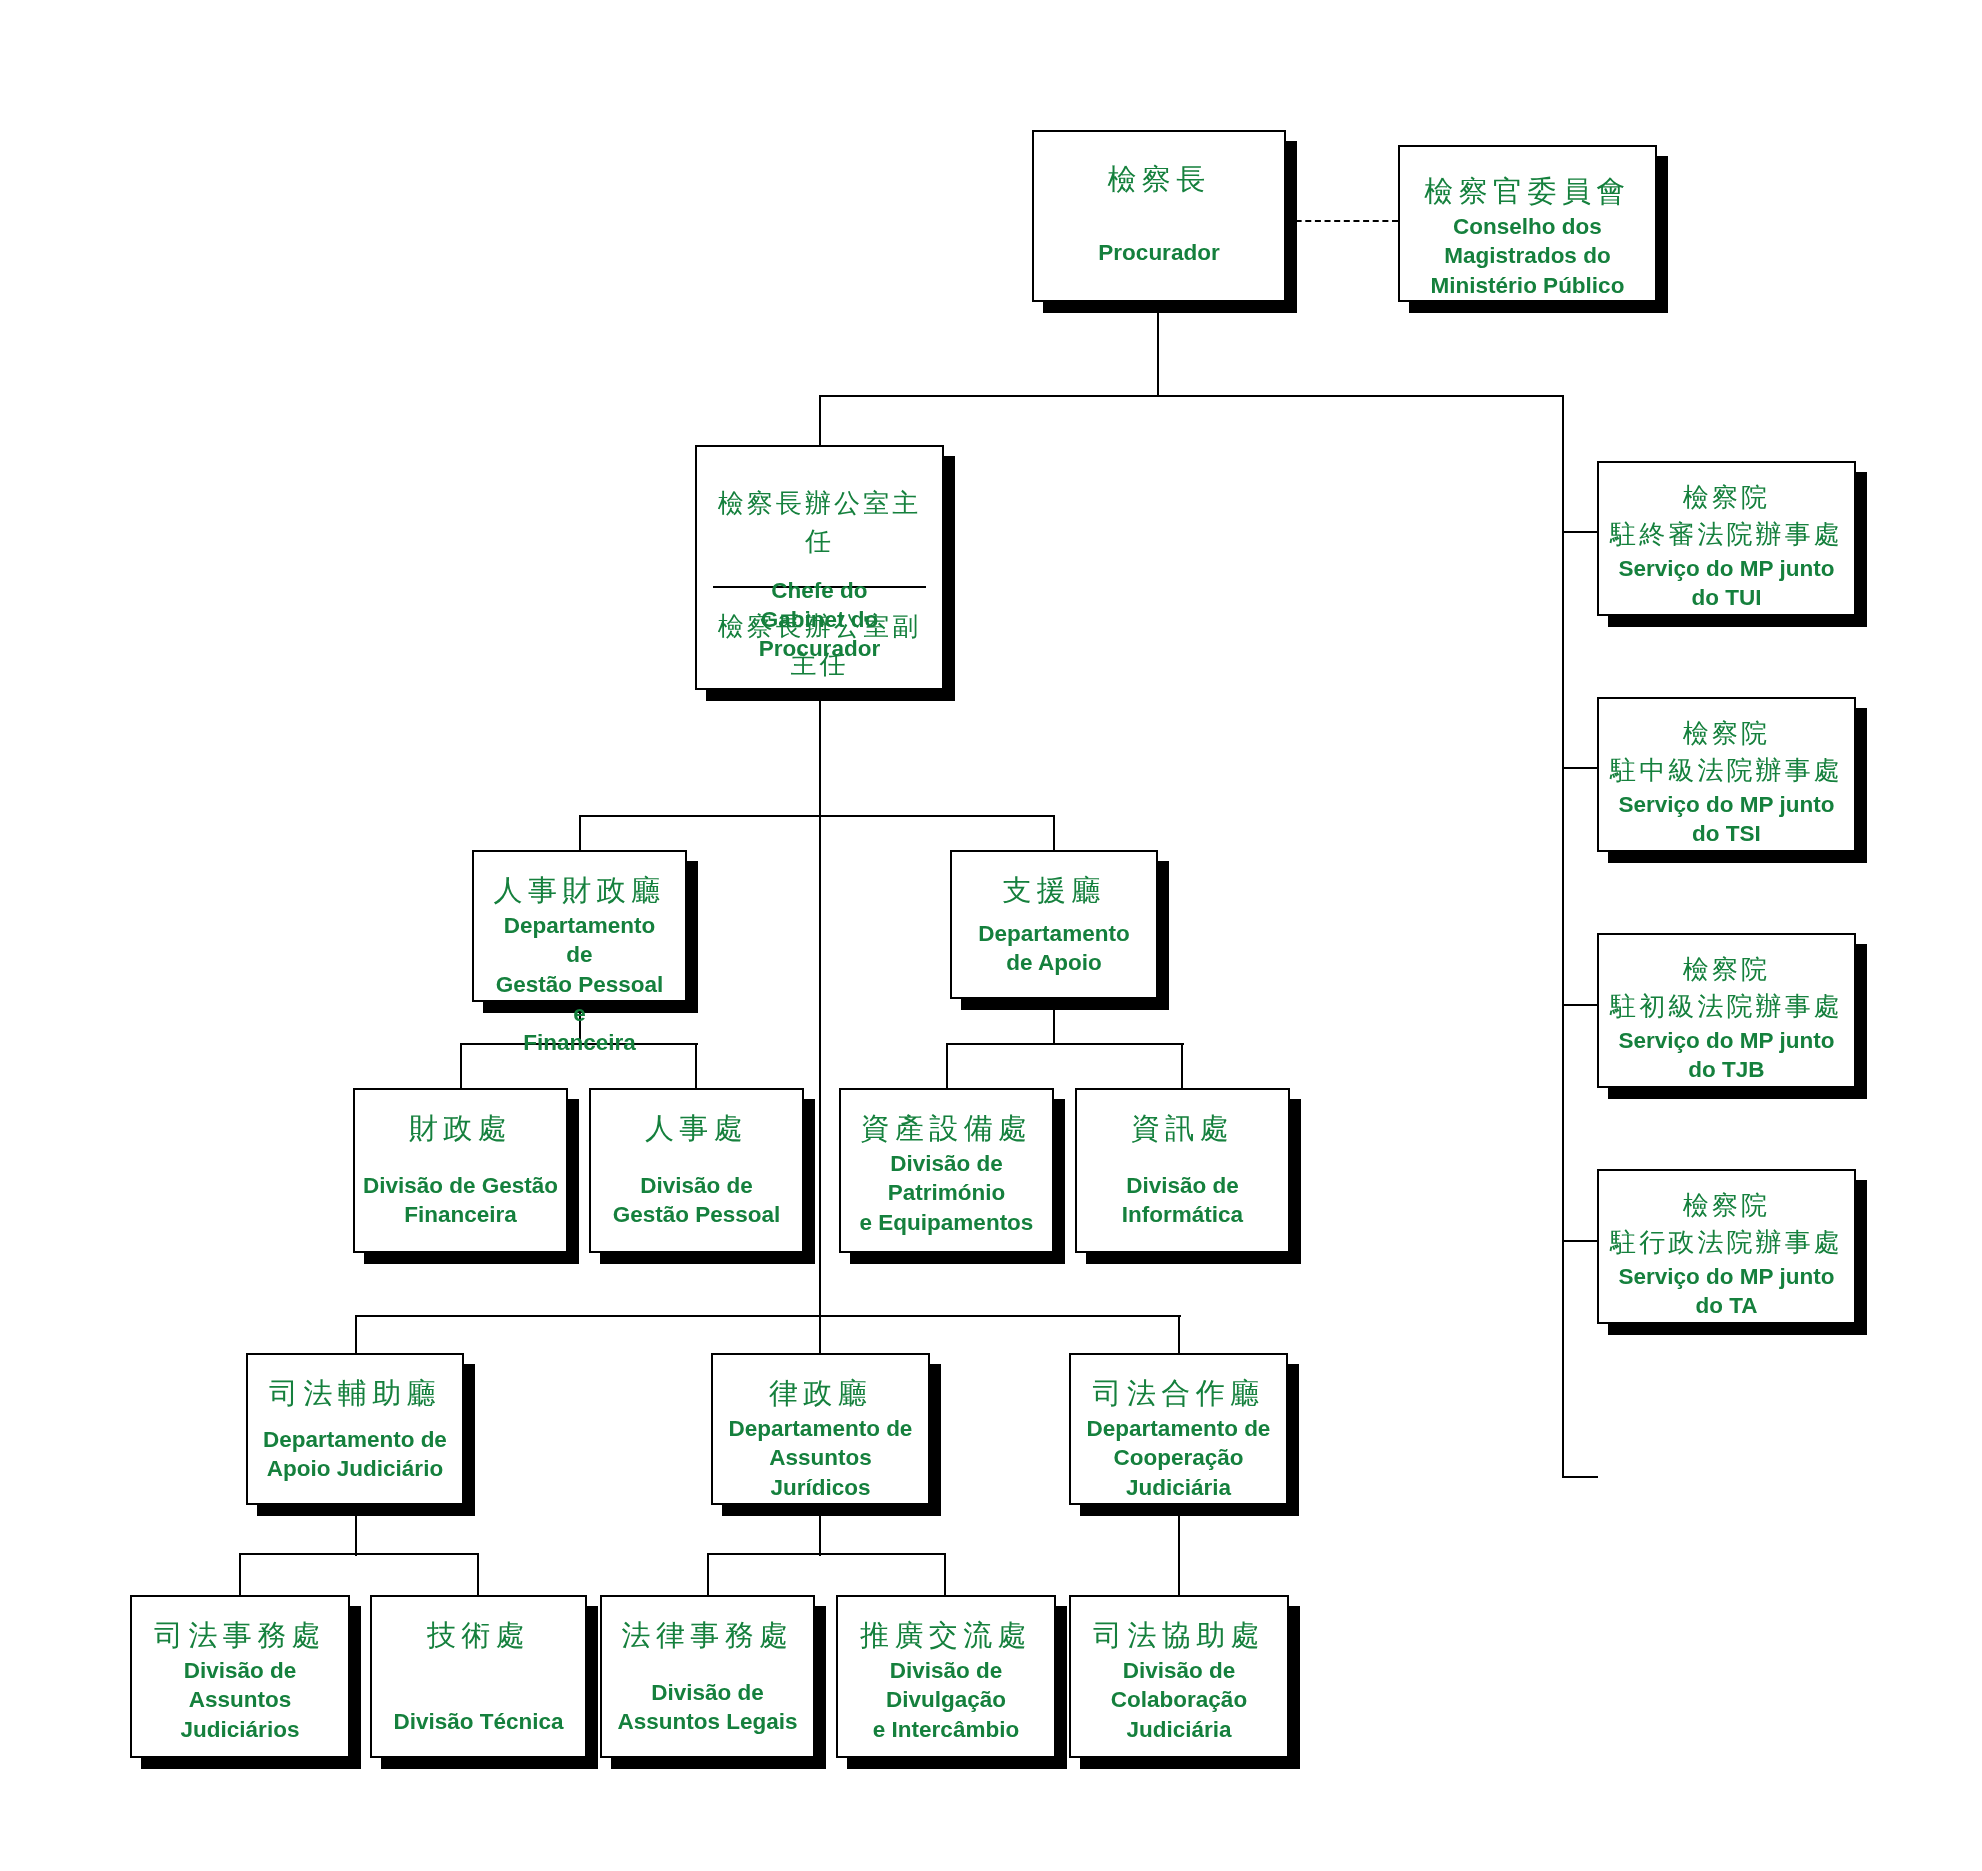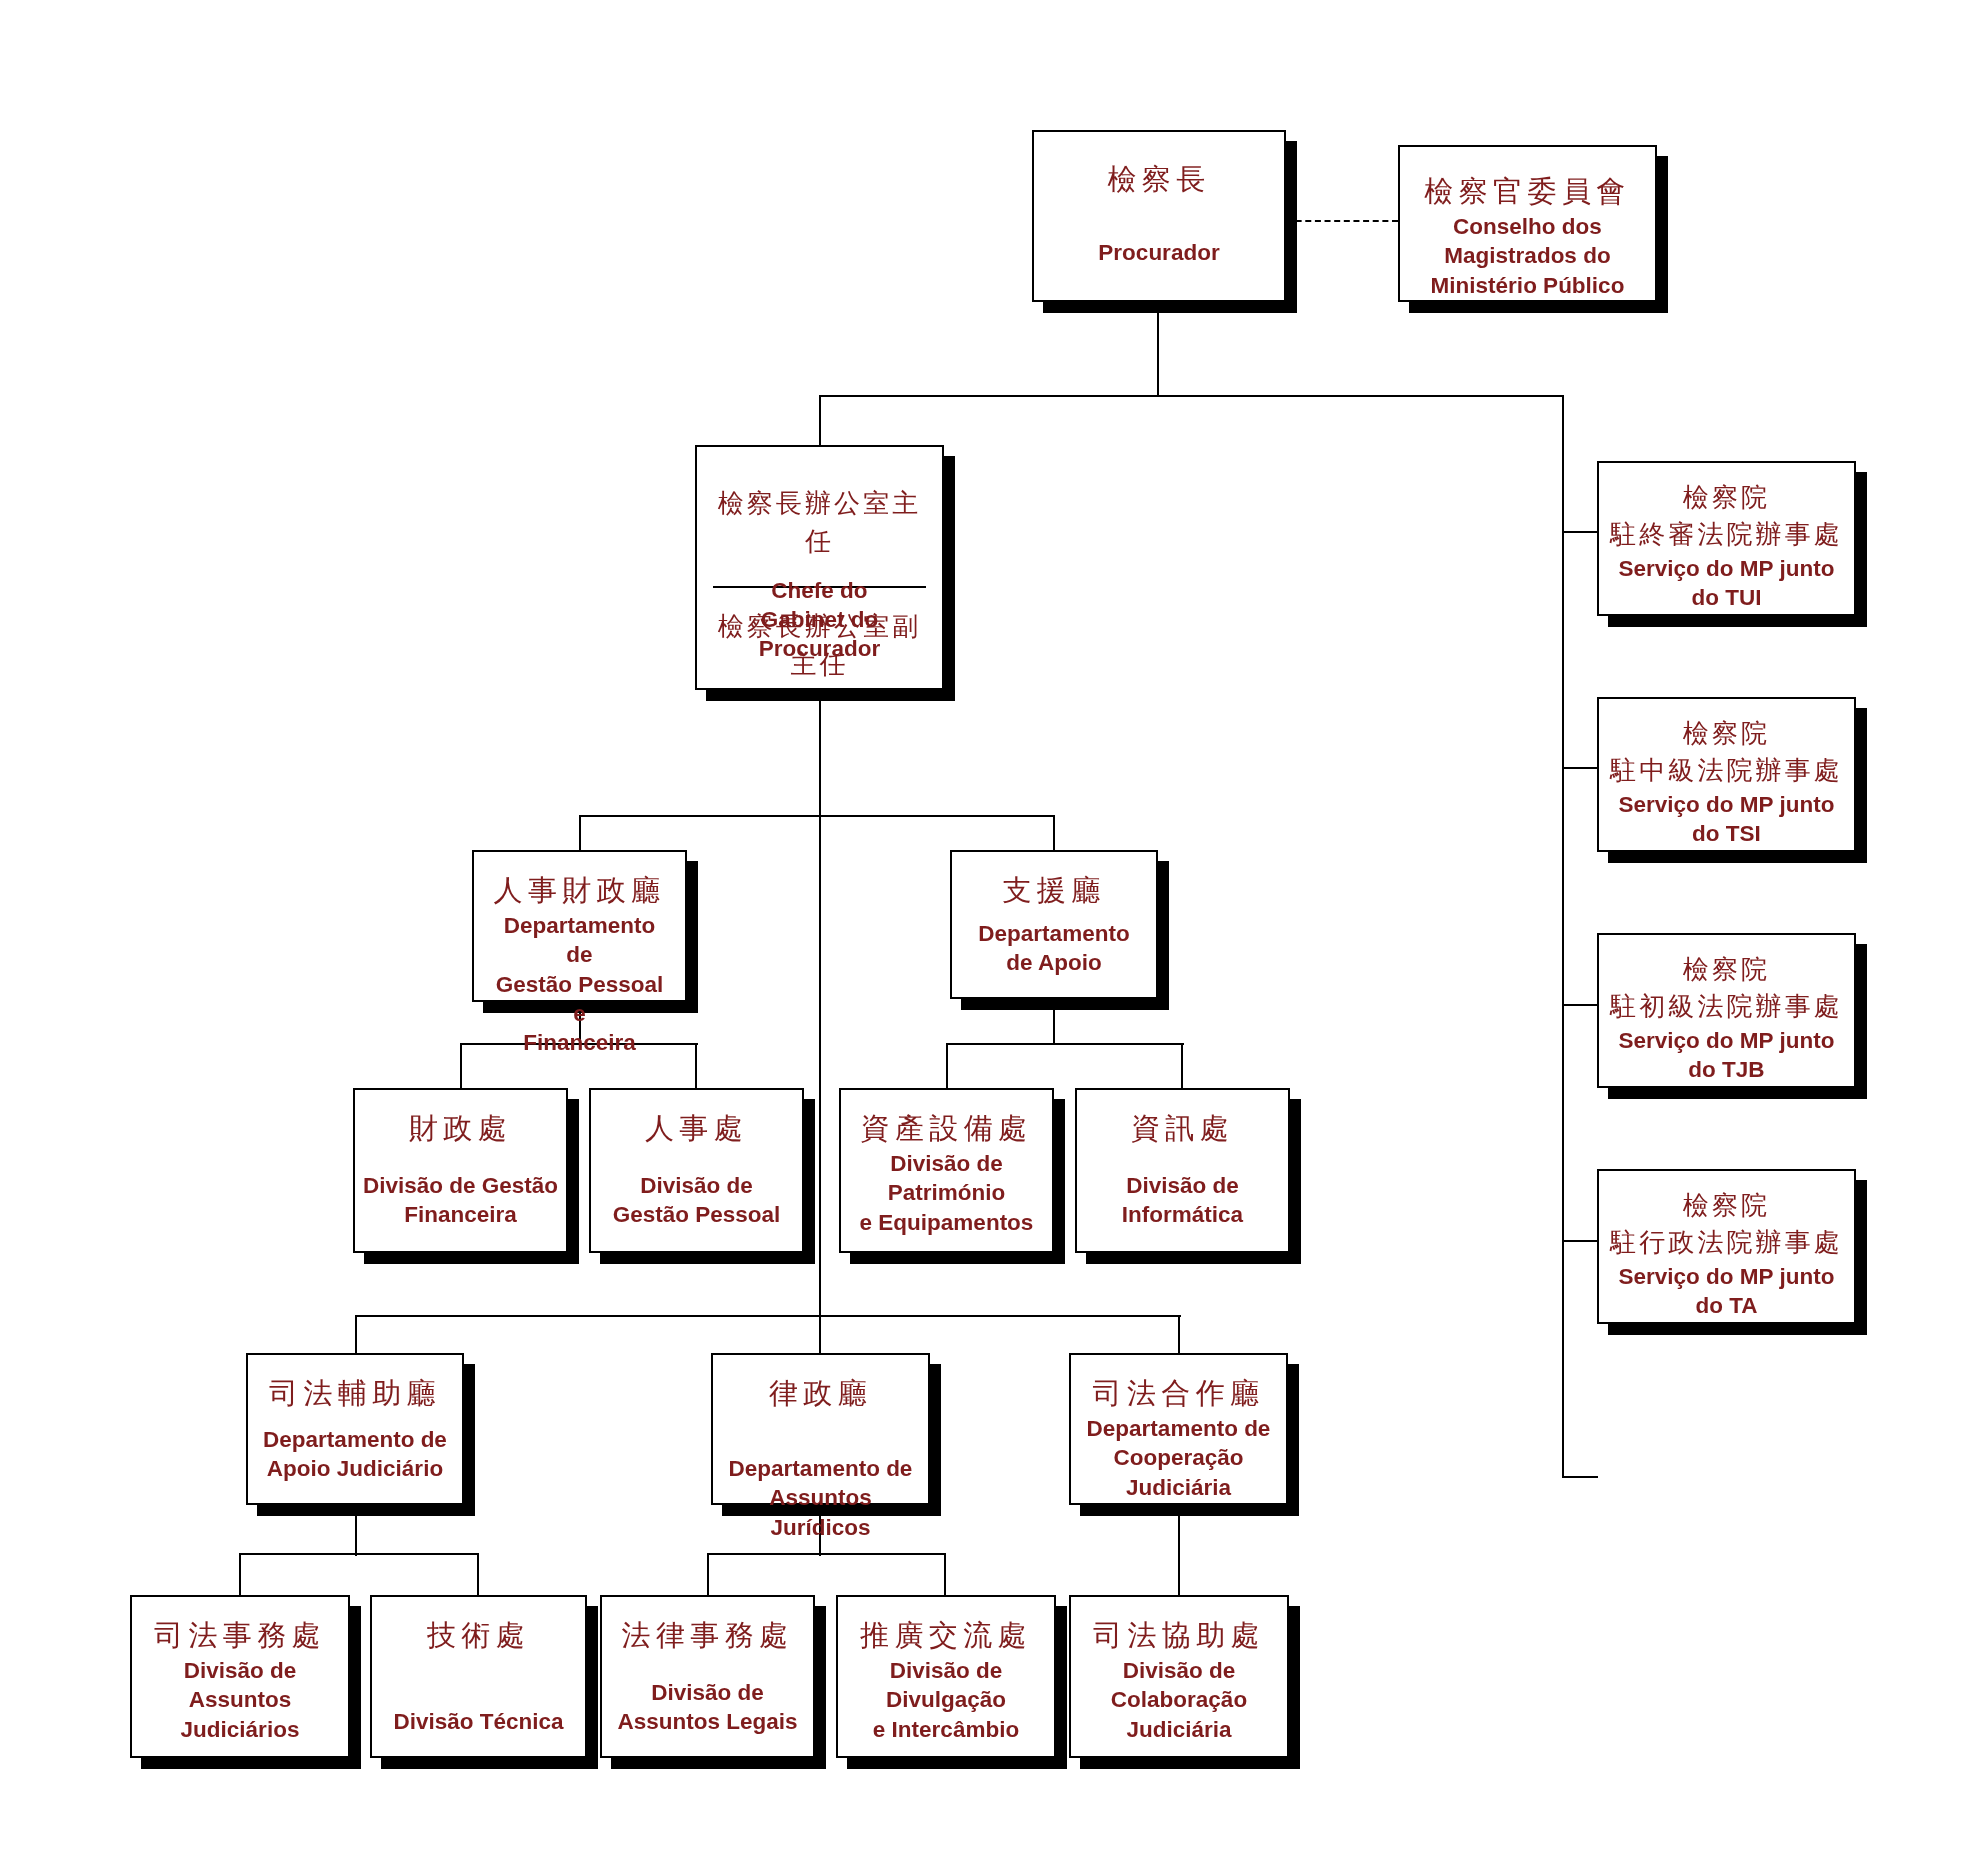--- a/index.html
+++ b/index.html
@@ -1,21 +1,21 @@
 <!DOCTYPE html>
 <html style="font-size:12.4px"><head>
 <meta charset="utf-8">
 <style>
   html,body{margin:0;padding:0;background:#fff;}
   #canvas{
     position:relative;
     width:1902px;height:1872px;
     background:#ffffff;
     font-family:"Liberation Sans","DejaVu Sans",sans-serif;
-    color:#7f1d1d;
+    color:#15803d;
   }
   .node{
     position:absolute;
     background:#fff;
     border:2.3px solid #000;
     box-shadow:11px 11px 0 0 #000;
     box-sizing:border-box;
     display:flex;
     flex-direction:column;
     align-items:center;
@@ -55,21 +55,21 @@
   #n-chefe      {left:695px; top:445px; width:249px;height:245px;}
   #cell-chefe   {height:125px;padding:22px 4.6px 0;gap:15.5px;}
   #cell-adjunto {flex:1;padding:20px 4.6px 0;gap:14px;}
   #n-dept-gestao     {left:472px; top:850px;width:215px;height:152px;padding:17px 17px 20px;}
   #n-dept-apoio      {left:950px;top:850px;width:208px;height:149px;padding:17px 4.6px 20px;}
   #n-div-financeira  {left:353px; top:1088px;width:215px;height:165px;padding:17px 4.6px 22px;}
   #n-div-pessoal     {left:589px; top:1088px;width:215px;height:165px;padding:17px 4.6px 22px;}
   #n-div-patrimonio  {left:839px;top:1088px;width:215px;height:165px;padding:17px 4.6px 22px;text-align:center;}
   #n-div-informatica {left:1075px;top:1088px;width:215px;height:165px;padding:17px 4.6px 22px;}
   #n-dept-judiciario {left:246px; top:1353px;width:218px;height:152px;padding:17px 4.6px 20px;}
-  #n-dept-juridicos  {left:711px; top:1353px;width:219px;height:152px;padding:17px 4.6px 20px;gap:40px;}
+  #n-dept-juridicos  {left:711px; top:1353px;width:219px;height:152px;padding:17px 4.6px 20px;}
   #n-dept-cooperacao {left:1069px;top:1353px;width:219px;height:152px;padding:17px 4.6px 20px;}
   #n-div-judiciarios {left:130px; top:1595px;width:220px;height:163px;padding:17px 3.1px 20px;}
   #n-div-tecnica     {left:370px; top:1595px;width:217px;height:163px;padding:17px 4.6px 20px;}
   #n-div-legais      {left:600px; top:1595px;width:215px;height:163px;padding:17px 4.6px 20px;}
   #n-div-divulgacao  {left:836px;top:1595px;width:220px;height:163px;padding:17px 3.1px 20px;}
   #n-div-colaboracao {left:1069px;top:1595px;width:220px;height:163px;padding:17px 3.1px 20px;}
   #n-mp-tui  {left:1597px;top:461px; width:259px;height:155px;padding:15.5px 3.1px 18.6px;}
   #n-mp-tsi  {left:1597px;top:697px; width:259px;height:155px;padding:15.5px 3.1px 18.6px;}
   #n-mp-tjb  {left:1597px;top:933px;width:259px;height:155px;padding:15.5px 3.1px 18.6px;}
   #n-mp-ta   {left:1597px;top:1169px;width:259px;height:155px;padding:15.5px 3.1px 18.6px;}

